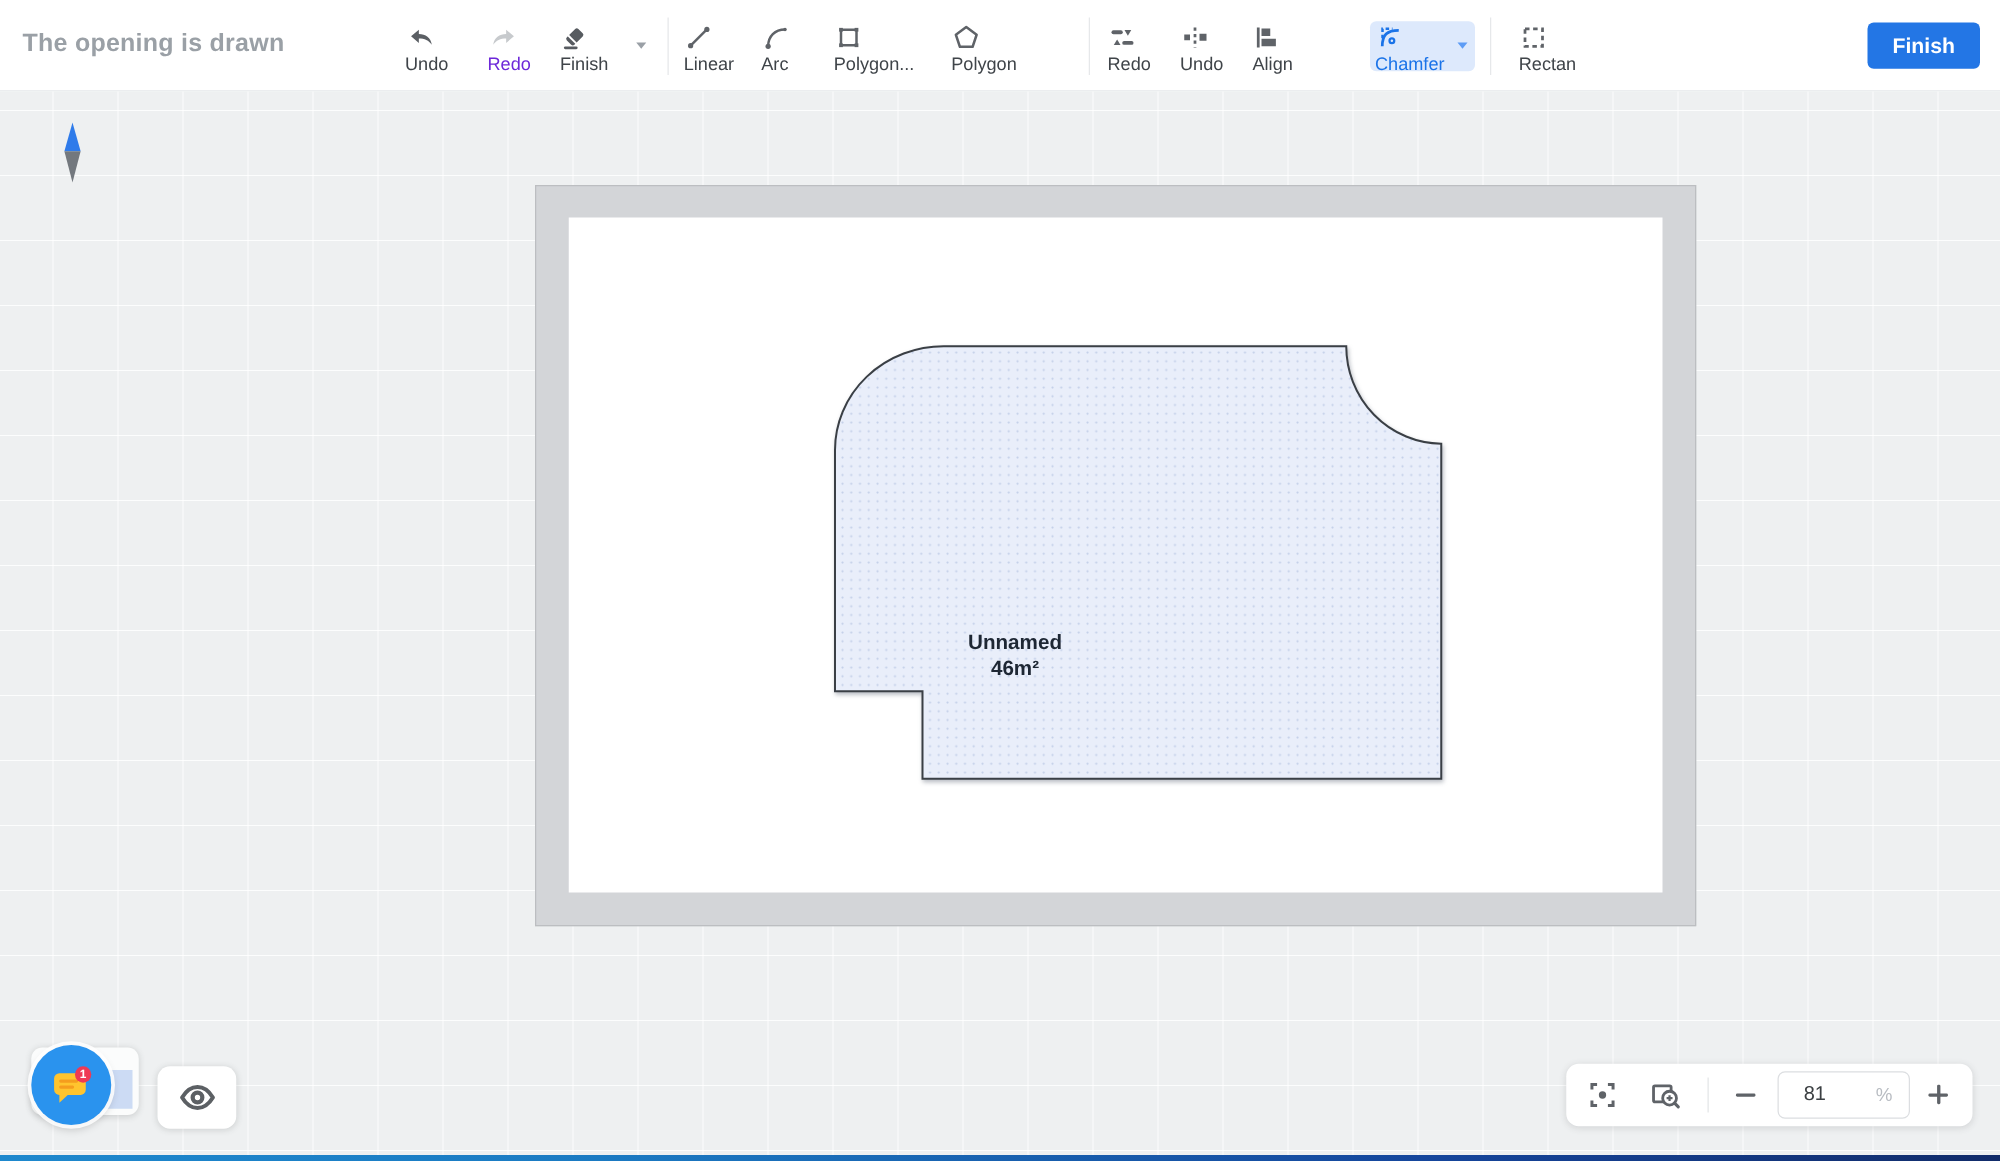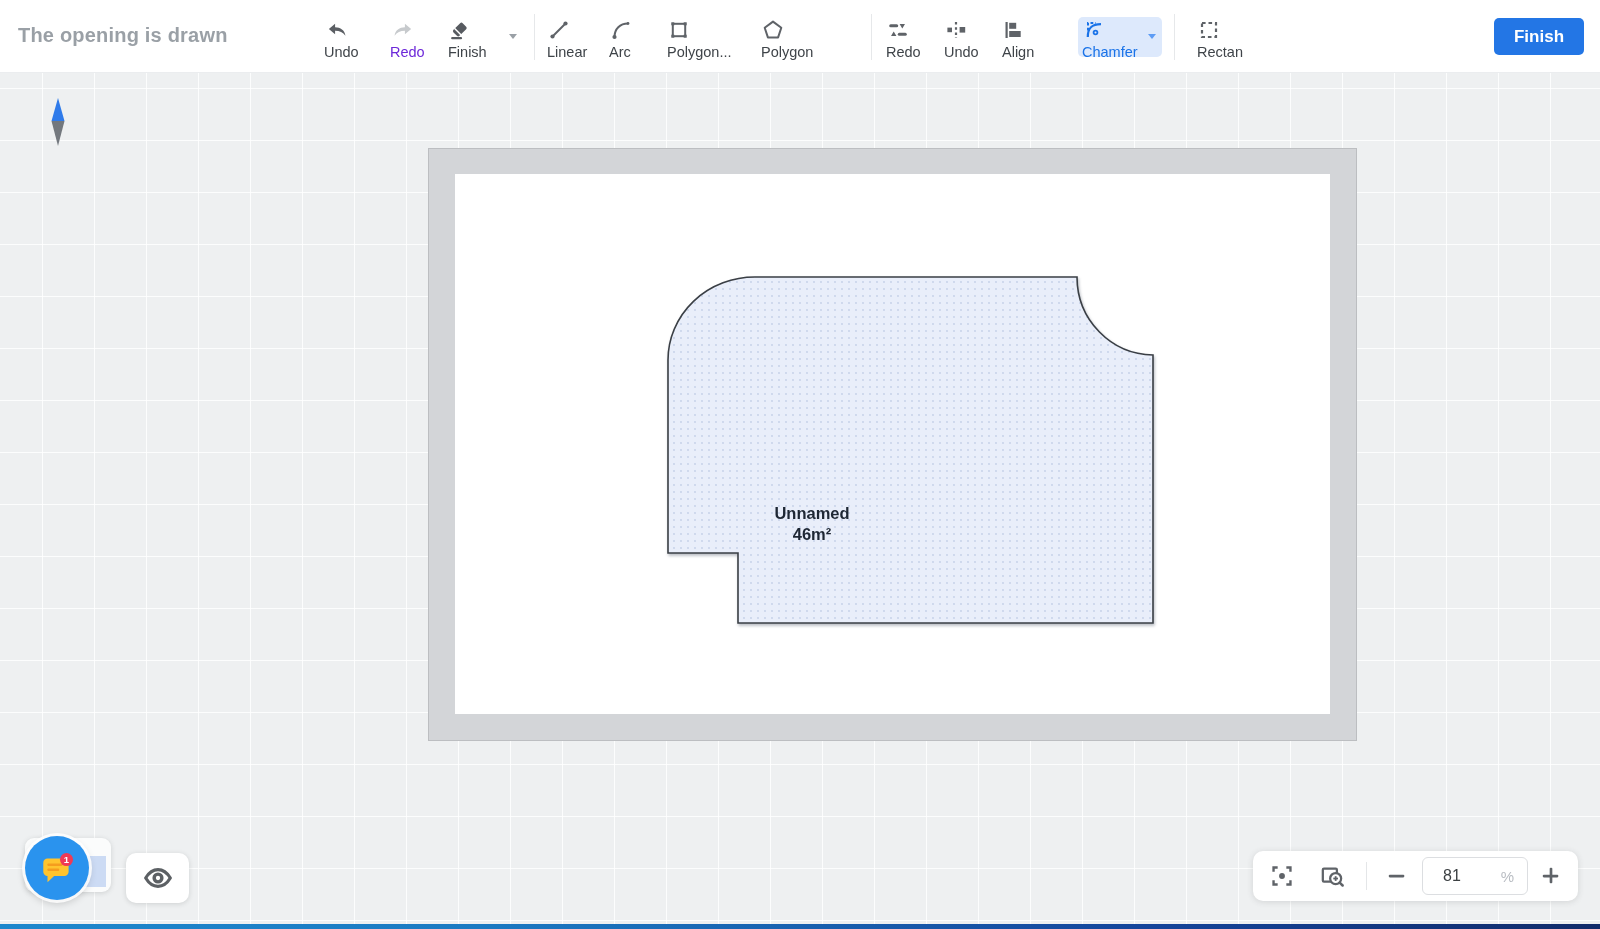--- a/index.html
+++ b/index.html
@@ -29,21 +29,21 @@
   .w58{width:58px}.w56{width:56px}.w60{width:60px}.w62{width:62px}.w64{width:64px}
   .w70{width:70px}.w80{width:80px}.w86{width:86px}
   .caret {
     width:0;height:0;border-left:4.5px solid transparent;border-right:4.5px solid transparent;
     border-top:5.5px solid #9aa0a6; align-self:center;
   }
   .caret-wrap { width:18px; display:flex; justify-content:center; align-items:center; height:62px; cursor:pointer; }
   .tb-sep { width:1px; height:46px; background:#e6e8ea; margin:0 12px; }
   .tool-active-box {
     display:flex; align-items:center; background:#dde9fc; border-radius:5px;
-    height:40px; padding:0 6px 0 4px; margin-left:16px; cursor:pointer;
+    height:40px; padding:0 6px 0 4px; margin-left:34px; cursor:pointer;
   }
   .tool-active-box .tool { height:58px; }
   .tool-active-box .tlabel { color:#1a73e8; }
   .tool-active-box .caret { border-top-color:#5d9cf5; margin-left:2px; }
   .guides-tool { margin-left:10px; }
   .finish-btn {
     position:absolute; right:16px; top:18px; width:90px; height:37px;
     background:#2376e5; color:#fff; font-size:17px; font-weight:bold;
     border:none; border-radius:5px; cursor:pointer; font-family:"Liberation Sans",sans-serif;
   }

